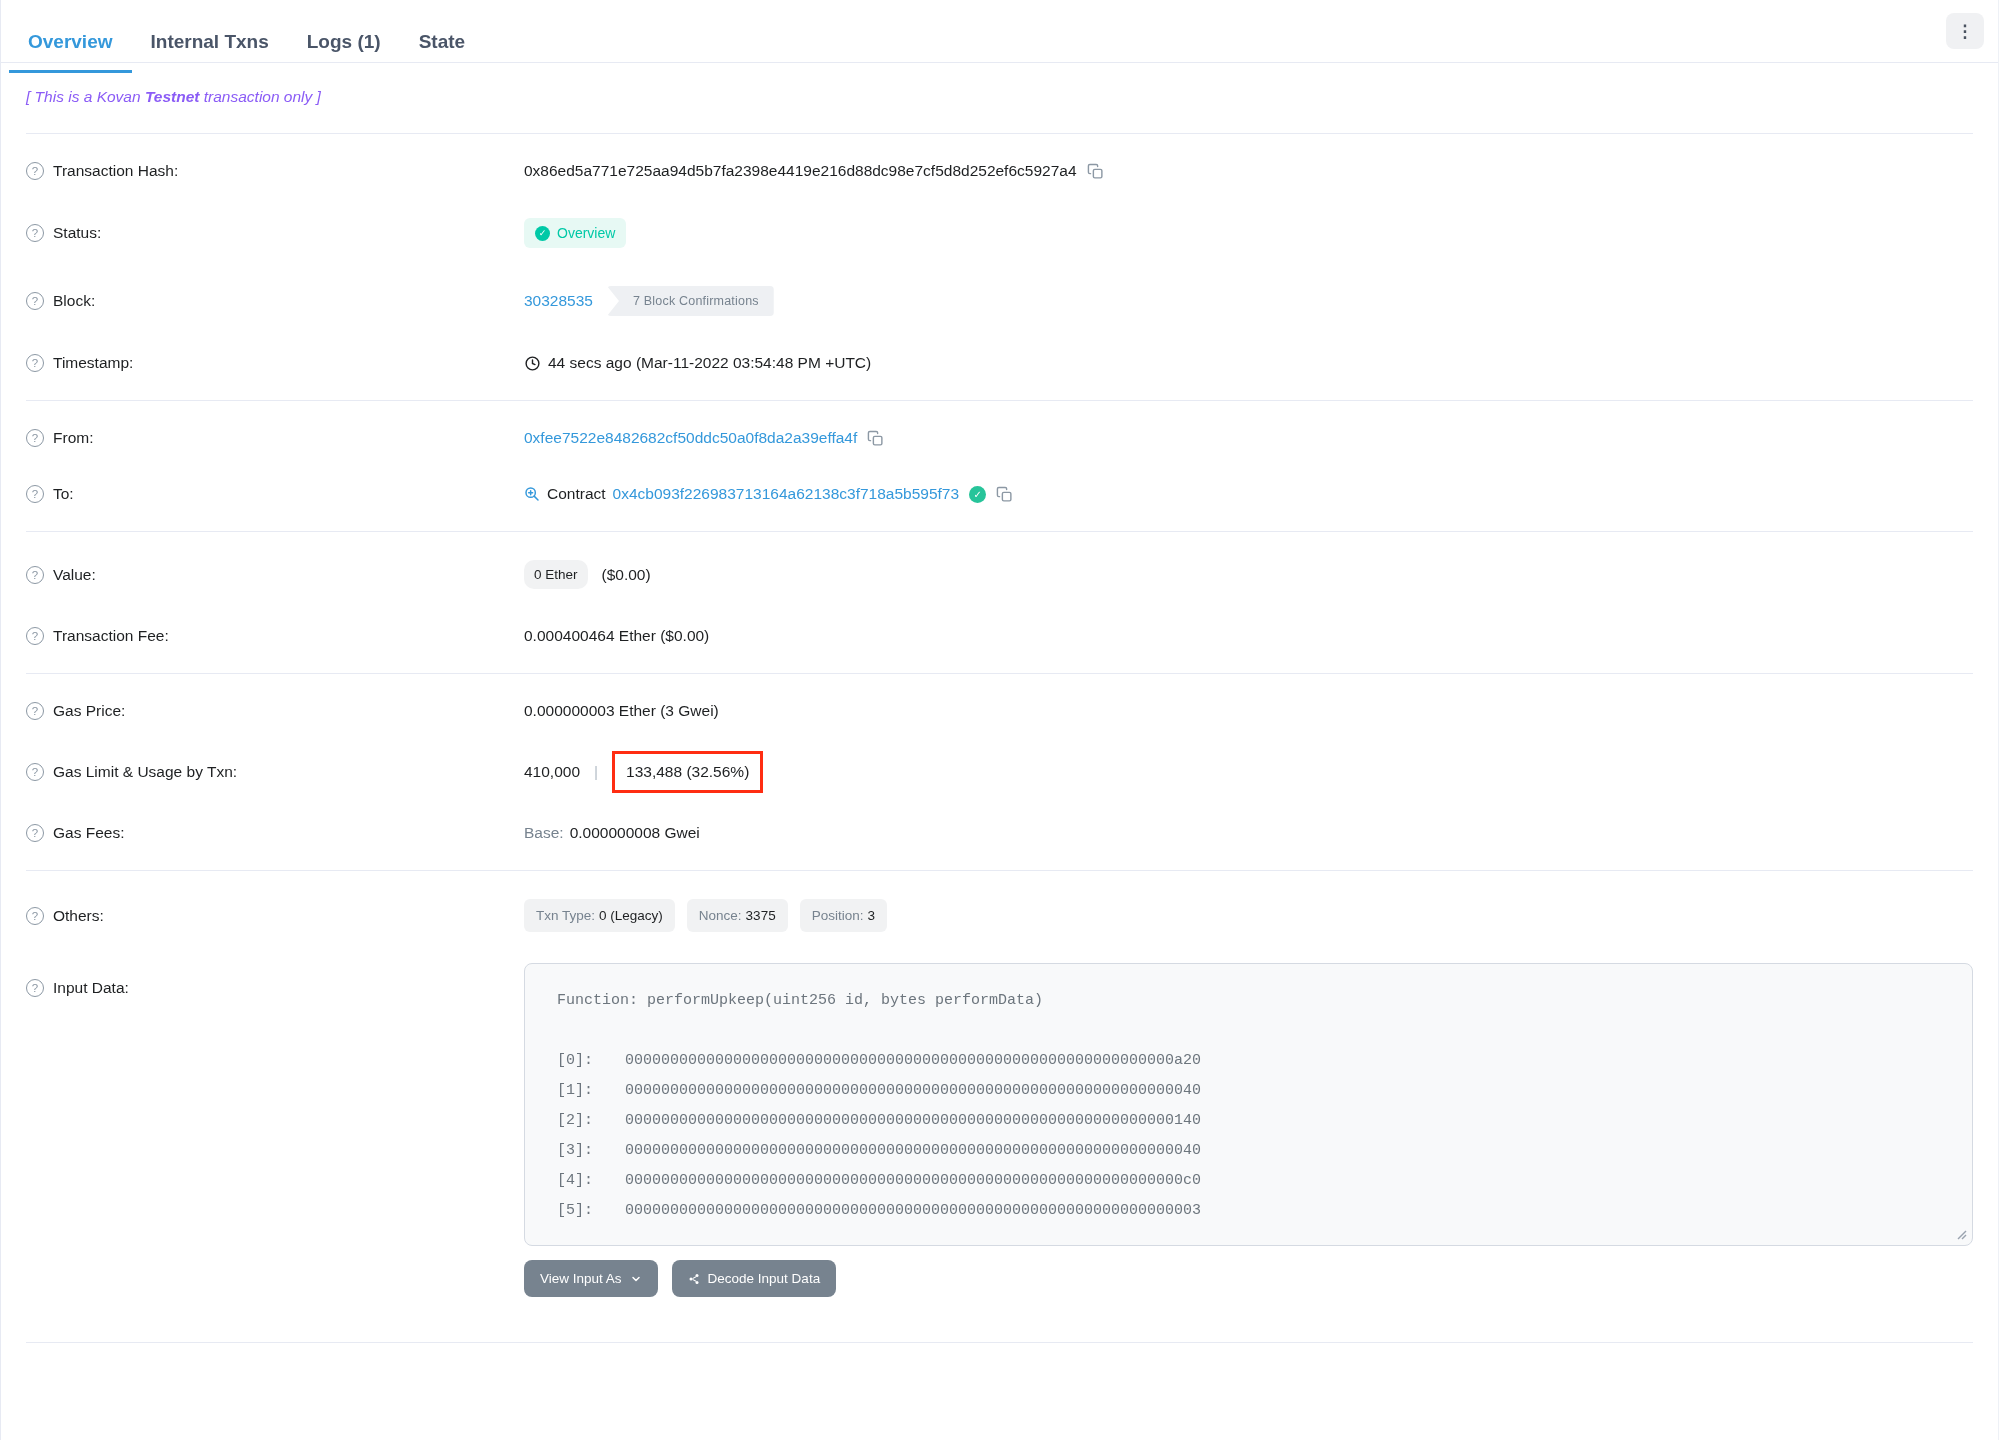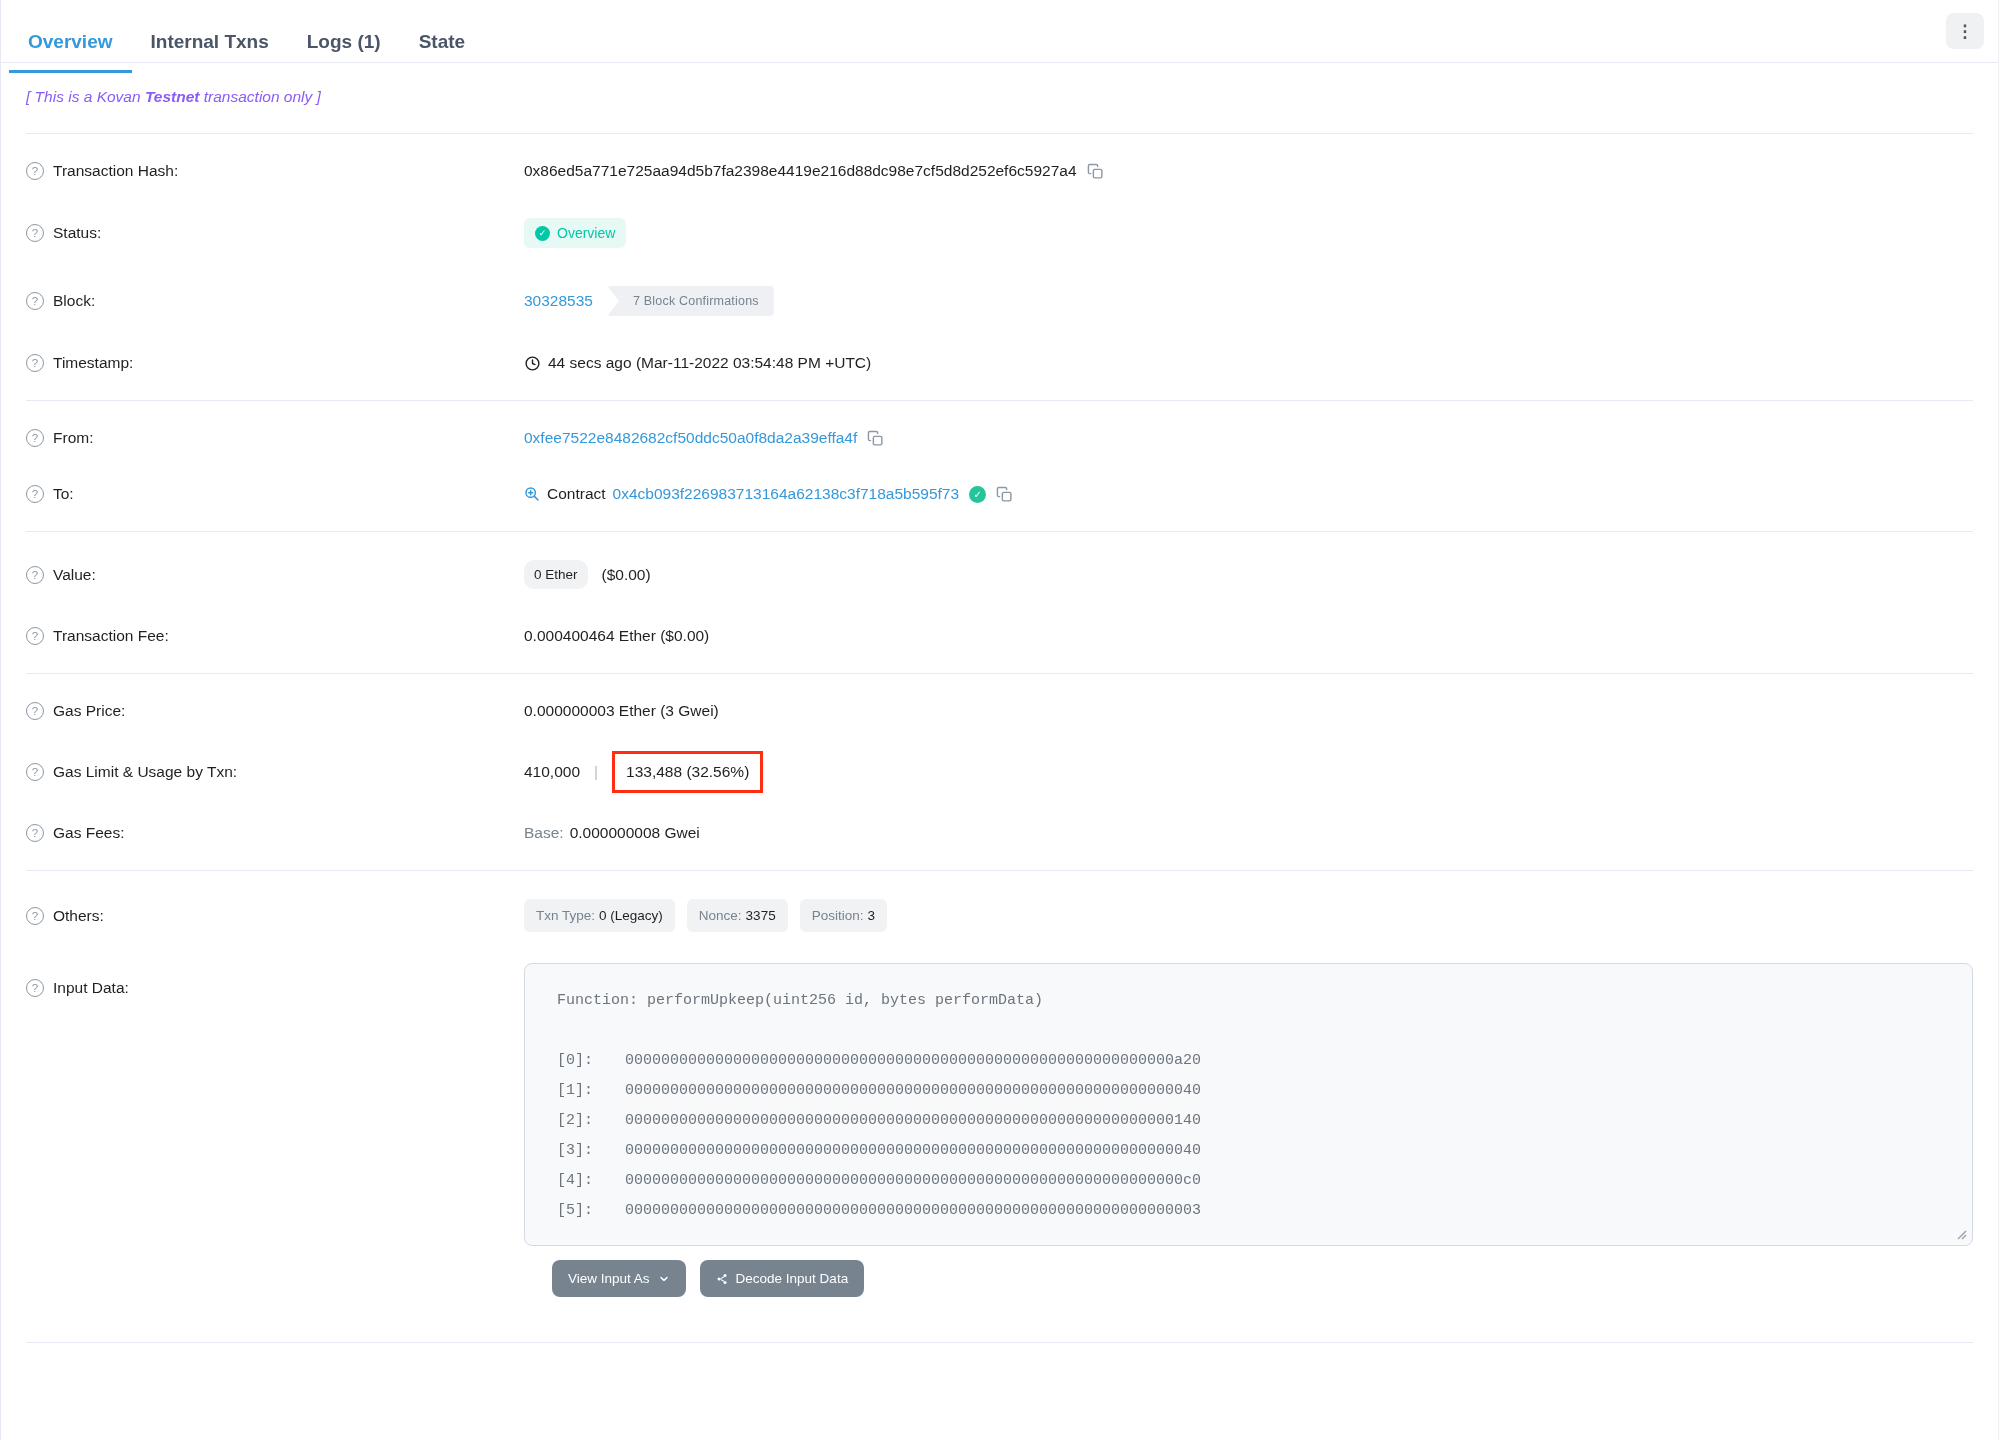--- a/index.html
+++ b/index.html
@@ -58,21 +58,21 @@
 
   
   .input-box { position:relative; width:100%; height:283px; background:#f8f9fa; border:1px solid #d5dae2;
                border-radius:8px; padding:22px 32px; overflow:hidden;
                font-family:"Liberation Mono","DejaVu Sans Mono",monospace; font-size:15px; line-height:30px; color:#6c757d; }
   .mono-line { white-space:pre; }
   .empty-line { height:30px; }
   .param { display:flex; }
   .param .idx { width:68px; flex:none; }
   .resize-handle { position:absolute; right:5px; bottom:5px; color:#9aa4af; }
-  .btn-row { display:flex; gap:14px; margin-top:14px;margin-left:28px; }
+  .btn-row { display:flex; gap:14px; margin-top:14px; }
   .gray-btn { display:inline-flex; align-items:center; gap:8px; background:#77838f; color:#fff; border:none;
               border-radius:8px; padding:11px 16px; font-size:13.5px; font-family:inherit; cursor:pointer; }
   .gray-btn svg { width:12px; height:12px; }
 </style>
 </head>
 <body>
 
 <div class="card">
 
   <div class="tabbar">

